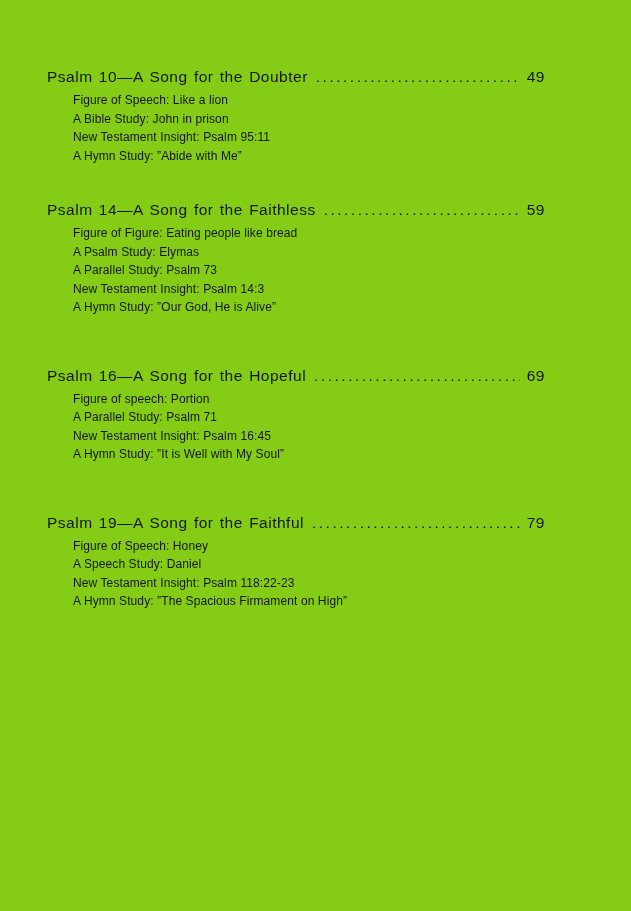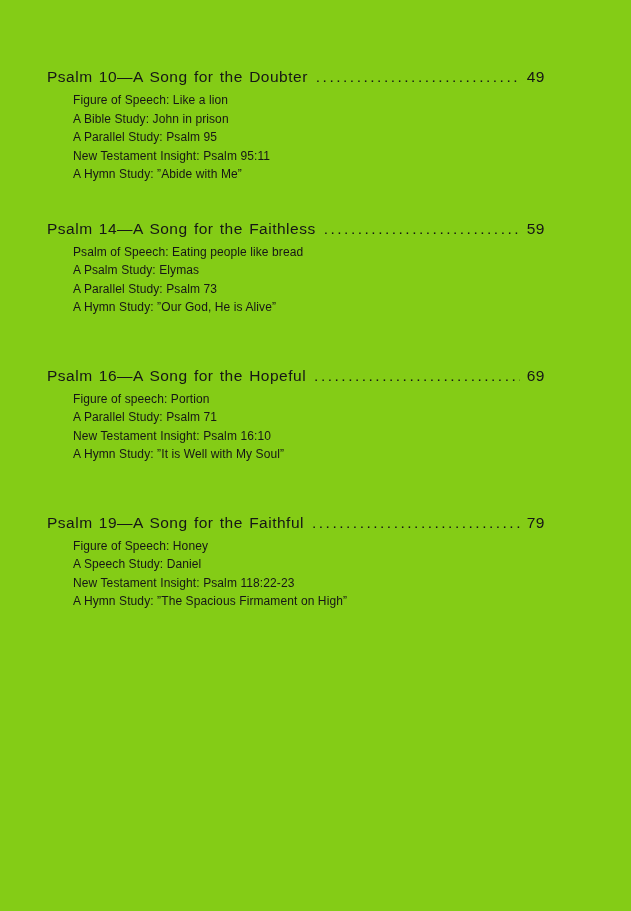--- a/index.html
+++ b/index.html
@@ -69,50 +69,50 @@
 
     <section class="toc-section first">
       <div class="toc-heading">
         <span class="toc-title">Psalm 10—A Song for the Doubter</span>
         <span class="toc-leader">................................................................................</span>
         <span class="toc-page">49</span>
       </div>
       <ul class="toc-items">
         <li>Figure of Speech: Like a lion</li>
         <li>A Bible Study: John in prison</li>
-        <li>A Parallel Study: Psalm 95</li>
         <li>New Testament Insight: Psalm 95:11</li>
         <li>A Hymn Study: ”Abide with Me”</li>
       </ul>
     </section>
 
     <section class="toc-section">
       <div class="toc-heading">
         <span class="toc-title">Psalm 14—A Song for the Faithless</span>
         <span class="toc-leader">................................................................................</span>
         <span class="toc-page">59</span>
       </div>
       <ul class="toc-items">
-        <li>Psalm of Speech: Eating people like bread</li>
+        <li>Figure of Figure: Eating people like bread</li>
         <li>A Psalm Study: Elymas</li>
         <li>A Parallel Study: Psalm 73</li>
+        <li>New Testament Insight: Psalm 14:3</li>
         <li>A Hymn Study: ”Our God, He is Alive”</li>
       </ul>
     </section>
 
     <section class="toc-section">
       <div class="toc-heading">
         <span class="toc-title">Psalm 16—A Song for the Hopeful</span>
         <span class="toc-leader">................................................................................</span>
         <span class="toc-page">69</span>
       </div>
       <ul class="toc-items">
         <li>Figure of speech: Portion</li>
         <li>A Parallel Study: Psalm 71</li>
-        <li>New Testament Insight: Psalm 16:10</li>
+        <li>New Testament Insight: Psalm 16:45</li>
         <li>A Hymn Study: ”It is Well with My Soul”</li>
       </ul>
     </section>
 
     <section class="toc-section">
       <div class="toc-heading">
         <span class="toc-title">Psalm 19—A Song for the Faithful</span>
         <span class="toc-leader">................................................................................</span>
         <span class="toc-page">79</span>
       </div>

